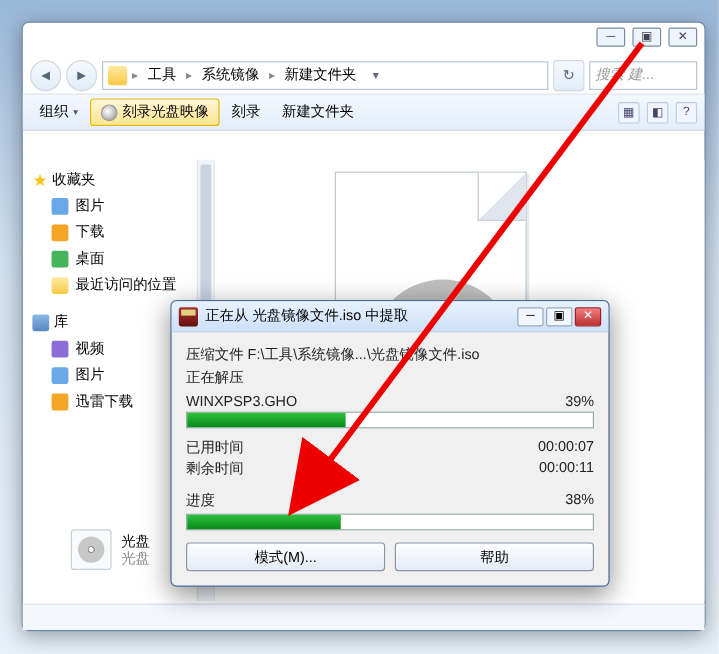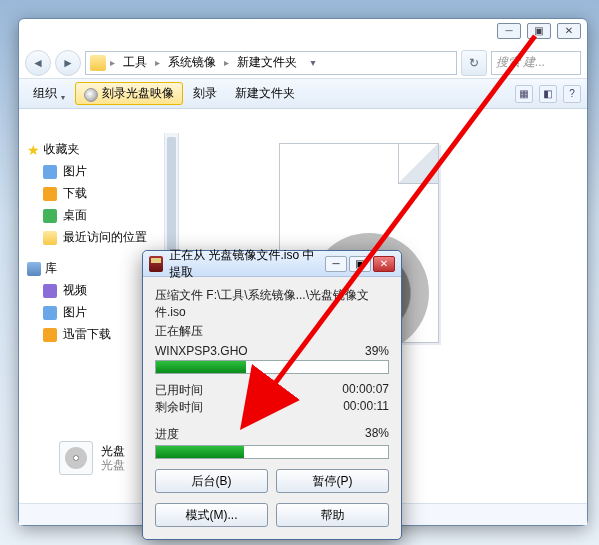--- a/index.html
+++ b/index.html
@@ -21,21 +21,21 @@
   .bc-icon { width: 16px; height: 16px; background: linear-gradient(#ffe9a0,#f7c948); border-radius: 2px; }
   .bc-item { padding: 0 4px; text-align: center; }
   .bc-sep { color: #888; font-size: 10px; }
   .bc-drop { width: 16px; text-align: center; color: #667; font-size: 10px; }
   .searchbox { width: 90px; height: 24px; border: 1px solid #b8c6d6; background: #fff; font-size: 12px; color: #999; padding: 0 4px; font-style: italic; display: flex; align-items: center; }
   
   .menubar { height: 24px; border-bottom: 1px solid #d8e2ec; display: flex; align-items: center; font-size: 12px; padding: 0 4px; }
   .menubar span { padding: 0 8px; }
   
   .toolbar { height: 30px; background: linear-gradient(#f4f8ff,#e3edf8); border-bottom: 1px solid #c8d6e6; display: flex; align-items: center; gap: 2px; padding: 0 6px; font-size: 12px; position: relative; }
-  .tbtn { padding: 2px 8px; border-radius: 3px; display: flex; align-items: flex-end; gap: 4px; }
+  .tbtn { padding: 2px 8px; border-radius: 3px; display: flex; align-items: center; gap: 4px; }
   .tbtn .tri { font-size: 8px; color: #556; }
   .tbtn.highlight { border: 1px solid #e6b800; background: linear-gradient(#fff6d6,#ffe590); }
   .disc-icon { width: 14px; height: 14px; border-radius: 50%; background: radial-gradient(circle at 40% 40%, #fff, #bbb 60%, #888); border: 1px solid #999; }
   .tb-right { margin-left: auto; display: flex; gap: 6px; align-items: center; }
   .tbicon { width: 18px; height: 18px; border: 1px solid #c0ccdc; border-radius: 2px; background: #f0f6ff; font-size: 10px; display: flex; align-items: center; justify-content: center; color: #446; }
   
   .body { position: absolute; top: 114px; left: 0; right: 0; bottom: 24px; display: flex; }
   .sidebar { width: 160px; border-right: 1px solid #d8e2ec; padding: 6px 4px; font-size: 12px; overflow: hidden; position: relative; }
   .fav-hdr { display: flex; align-items: center; gap: 4px; padding: 2px 4px; }
   .star { color: #f5c518; font-size: 14px; }
@@ -61,21 +61,21 @@
   .iso-item { position: absolute; left: 40px; top: 422px; display: flex; align-items: center; gap: 8px; font-size: 12px; }
   .iso-icon { width: 34px; height: 34px; border: 1px solid #c8d0d8; border-radius: 3px; background: #f8fafc; display: flex; align-items: center; justify-content: center; }
   .iso-disc { width: 22px; height: 22px; border-radius: 50%; background: radial-gradient(circle,#fff 0 12%,#999 13% 18%,#c8c8c8 20% 90%,#999 100%); }
   .iso-lbl { line-height: 1.2; }
   .iso-sub { color: #888; }
   
   .statusbar { position: absolute; left: 0; right: 0; bottom: 0; height: 22px; border-top: 1px solid #d8e2ec; background: #f4f8fe; }
   
   
   .dialog {
-    position: absolute; left: 142px; top: 250px; width: 260px;
+    position: absolute; left: 142px; top: 250px; width: 366px;
     border: 1px solid #4a6a9a; border-radius: 5px; background: #f0f0f0;
     box-shadow: 0 6px 22px rgba(0,0,0,0.45);
   }
   .dlg-title { height: 26px; background: linear-gradient(#e8f2ff,#cde0f8); border-bottom: 1px solid #b0c4de; display: flex; align-items: center; padding: 0 6px; font-size: 12px; gap: 6px; border-radius: 5px 5px 0 0; }
   .rar-icon { width: 16px; height: 16px; background: linear-gradient(#a33,#611); border-radius: 2px; position: relative; }
   .rar-icon::before { content: ""; position: absolute; top: 2px; left: 2px; right: 2px; height: 5px; background: #e0d080; }
   .dlg-btns { margin-left: auto; display: flex; gap: 2px; }
   .dlg-btn { width: 22px; height: 16px; border: 1px solid #9ab; border-radius: 2px; font-size: 10px; text-align: center; line-height: 14px; background: #f1f6ff; }
   .dlg-btn.close { background: linear-gradient(#f08080,#c03030); color: #fff; border-color: #a02020; }
   .dlg-body { padding: 10px 12px 12px; font-size: 12px; color: #222; }
@@ -233,24 +233,20 @@
         <span>00:00:11</span>
       </div>
     <div class="pct-row" style="margin-top:10px;">
       <span>进度</span>
       <span>38%</span>
     </div>
     <div class="pbar">
         <div class="pfill" id="pf2" style="width: 38%;"></div>
       </div>
     <div class="dlg-btns-row">
-      <button class="btn">后台(B)</button>
-      <button class="btn">暂停(P)</button>
-    </div>
-    <div class="dlg-btns-row">
       <button class="btn">模式(M)...</button>
       <button class="btn">帮助</button>
     </div>
   </div>
 </div>
 
 <svg class="arrow-svg" width="599" height="545">
   <defs>
     <marker id="ah" markerWidth="12" markerHeight="12" refX="2" refY="6" orient="auto">
       <path d="M0,0 L12,6 L0,12 Z" fill="#e00"></path>

